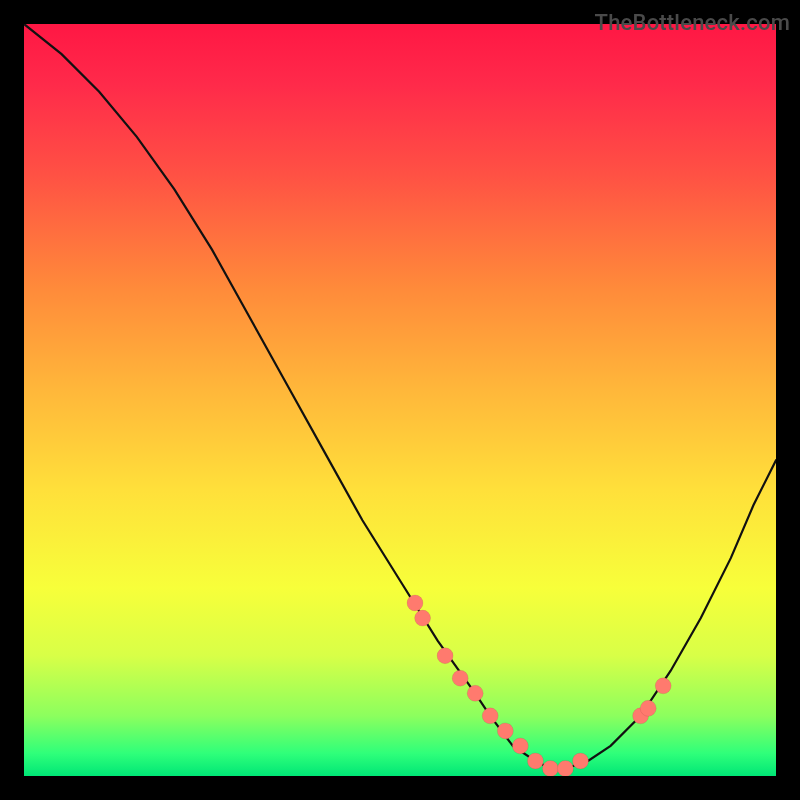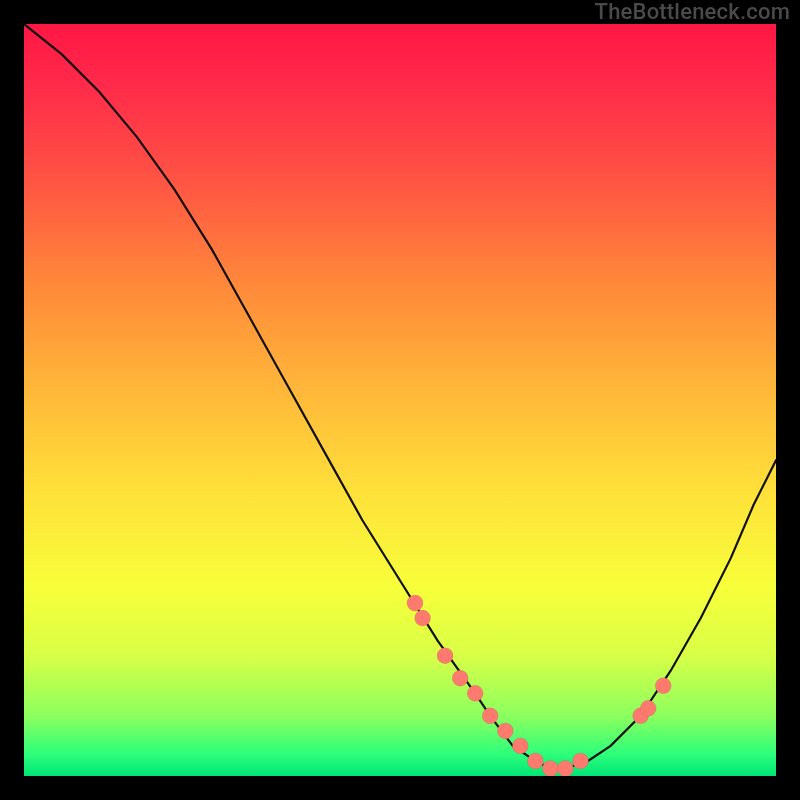--- a/index.html
+++ b/index.html
@@ -16,21 +16,21 @@
       #ffb53a 48%,
       #ffe03a 62%,
       #f7ff3a 75%,
       #d8ff47 84%,
       #8cff5e 92%,
       #2fff7a 97%,
       #00e676 100%);
   }
   .attr {
     position: absolute;
-    top: 1px; right: 10px;
+    top: 12px; right: 10px;
     font: 500 22px/1 -apple-system, BlinkMacSystemFont, "Segoe UI", Roboto, Arial, sans-serif;
     color: #4a4a4a;
     letter-spacing: 0.2px;
     text-align: center;
   }
   svg.curve {
     position: absolute;
     left: 24px; top: 24px;
     width: 752px; height: 752px;
     pointer-events: none;

